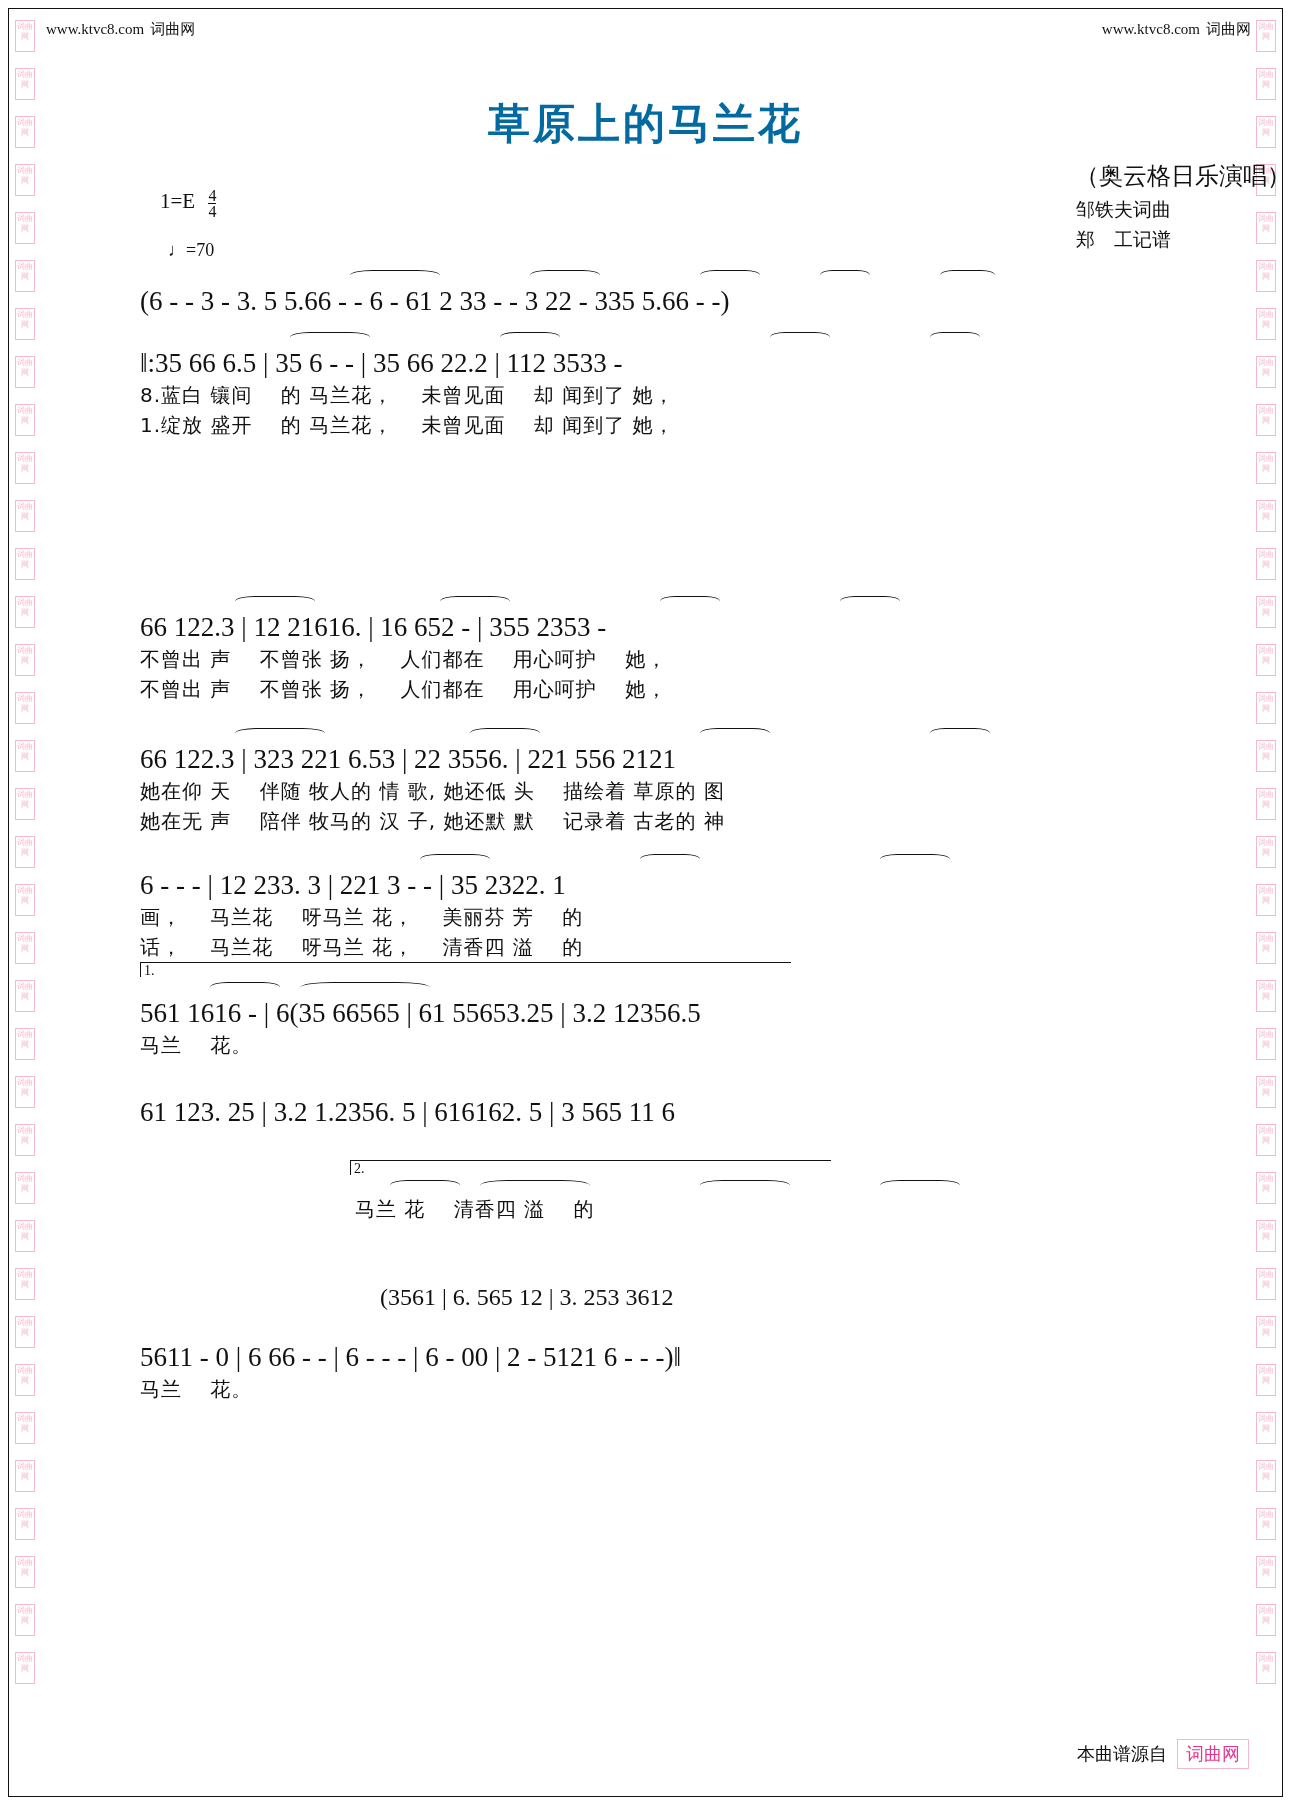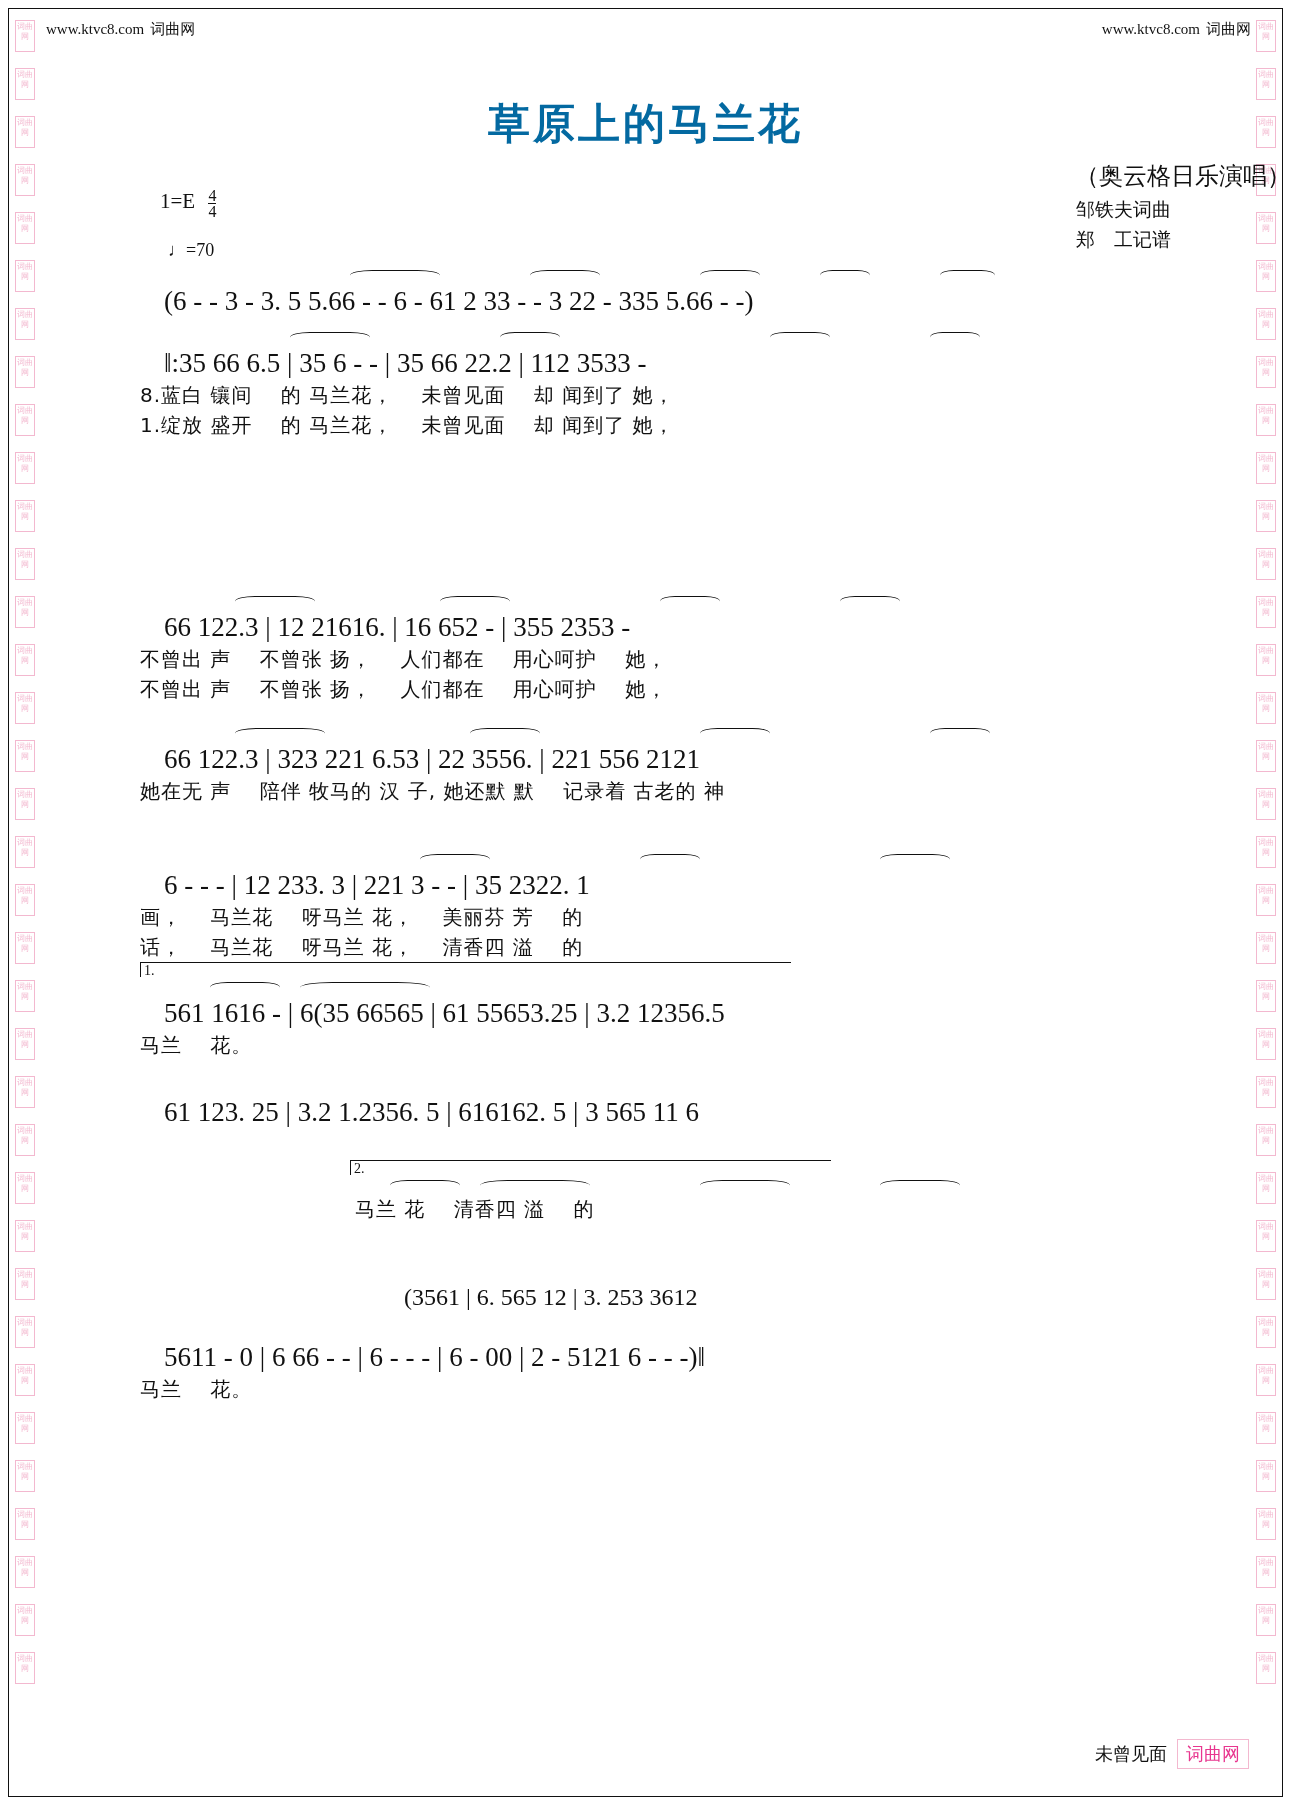--- a/index.html
+++ b/index.html
@@ -129,21 +129,20 @@
     left: 140px;
     width: 1010px;
     color: #111;
   }
   .notes {
     font-family: "Liberation Serif", serif;
     font-size: 27px;
     letter-spacing: 0px;
     white-space: pre;
     line-height: 34px;
-    margin-left: 24px;
   }
   .lyric {
     font-family: "DejaVu Sans", sans-serif;
     font-size: 20px;
     white-space: pre;
     line-height: 30px;
     letter-spacing: 1px;
   }
   .slurs {
     position: relative;
@@ -333,20 +332,21 @@
   </div>
 
   <div class="system" style="top:726px;">
     <div class="slurs">
       <div class="slur" style="left:95px; top:2px; width:90px;"></div>
       <div class="slur" style="left:330px; top:2px; width:70px;"></div>
       <div class="slur" style="left:560px; top:2px; width:70px;"></div>
       <div class="slur" style="left:790px; top:2px; width:60px;"></div>
     </div>
     <div class="notes">66 122.3 | 323 221 6.53 | 22 3556. | 221 556 2121</div>
+    <div class="lyric">她在仰 天　 伴随 牧人的 情 歌, 她还低 头　 描绘着 草原的 图</div>
     <div class="lyric">她在无 声　 陪伴 牧马的 汉 子, 她还默 默　 记录着 古老的 神</div>
   </div>
 
   <div class="system" style="top:852px;">
     <div class="slurs">
       <div class="slur" style="left:280px; top:2px; width:70px;"></div>
       <div class="slur" style="left:500px; top:2px; width:60px;"></div>
       <div class="slur" style="left:740px; top:2px; width:70px;"></div>
     </div>
     <div class="notes">6 - - - | 12 233. 3 | 221 3 - - | 35 2322. 1</div>
@@ -388,17 +388,17 @@
   <div class="system" style="top:1280px; left:380px;">
     <div class="notes" style="font-size:24px;">(3561 | 6. 565 12 | 3. 253 3612</div>
   </div>
 
   <div class="system" style="top:1340px;">
     <div class="notes"><span>5611 - 0 | 6 66 - - | 6 - - - | 6 - 00 | 2 - 5121 6 - - -)</span><span class="repeat-end">‖</span></div>
     <div class="lyric">马兰　 花。</div>
   </div>
 
   <div class="footer">
-    <span>未曾见面</span>
+    <span>本曲谱源自</span>
     <span class="brand">词曲网</span>
   </div>
 
 </div>
 
 </body></html>

